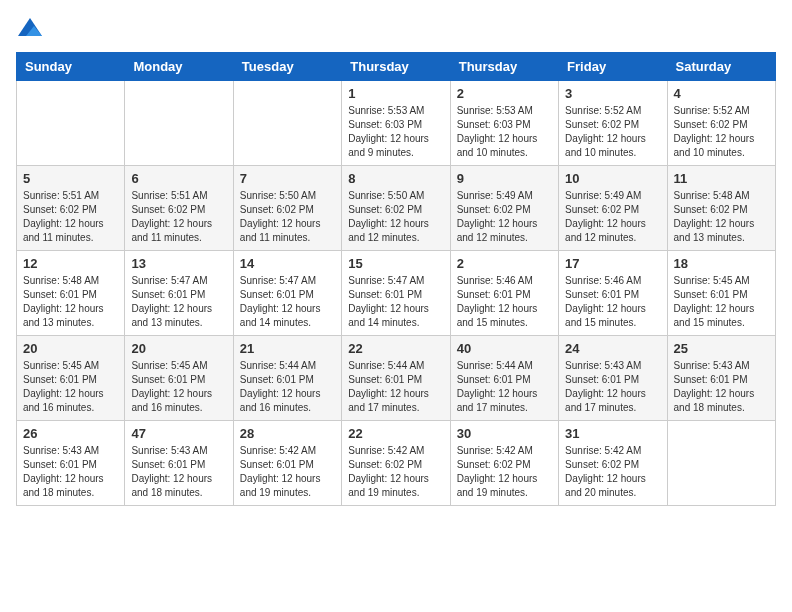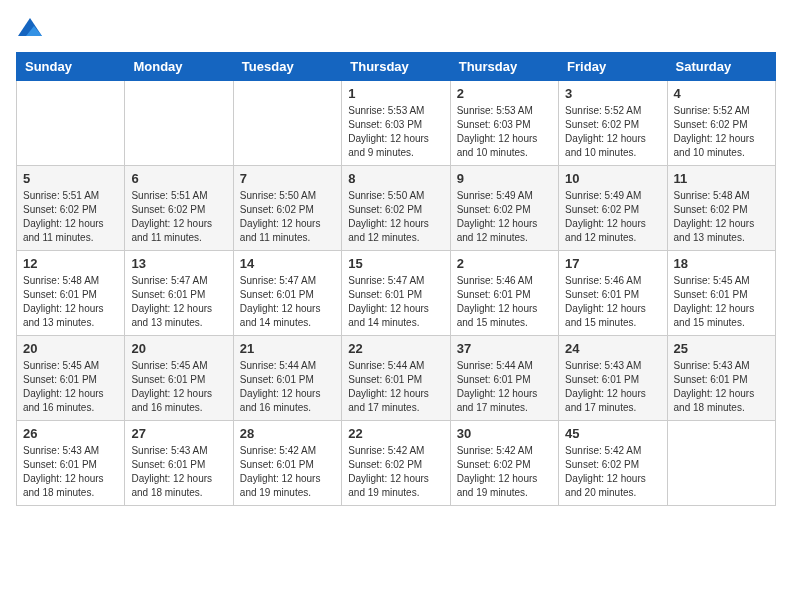--- a/index.html
+++ b/index.html
@@ -279,21 +279,21 @@
 and 16 minutes.</div>
         </td>
         <td>
           <div class="day-number">22</div>
           <div class="day-info" style="white-space: pre-line;">Sunrise: 5:44 AM
 Sunset: 6:01 PM
 Daylight: 12 hours
 and 17 minutes.</div>
         </td>
         <td>
-          <div class="day-number">37</div>
+          <div class="day-number">40</div>
           <div class="day-info" style="white-space: pre-line;">Sunrise: 5:44 AM
 Sunset: 6:01 PM
 Daylight: 12 hours
 and 17 minutes.</div>
         </td>
         <td>
           <div class="day-number">24</div>
           <div class="day-info" style="white-space: pre-line;">Sunrise: 5:43 AM
 Sunset: 6:01 PM
 Daylight: 12 hours
@@ -309,21 +309,21 @@
       </tr>
       <tr>
         <td>
           <div class="day-number">26</div>
           <div class="day-info" style="white-space: pre-line;">Sunrise: 5:43 AM
 Sunset: 6:01 PM
 Daylight: 12 hours
 and 18 minutes.</div>
         </td>
         <td>
-          <div class="day-number">27</div>
+          <div class="day-number">47</div>
           <div class="day-info" style="white-space: pre-line;">Sunrise: 5:43 AM
 Sunset: 6:01 PM
 Daylight: 12 hours
 and 18 minutes.</div>
         </td>
         <td>
           <div class="day-number">28</div>
           <div class="day-info" style="white-space: pre-line;">Sunrise: 5:42 AM
 Sunset: 6:01 PM
 Daylight: 12 hours
@@ -337,21 +337,21 @@
 and 19 minutes.</div>
         </td>
         <td>
           <div class="day-number">30</div>
           <div class="day-info" style="white-space: pre-line;">Sunrise: 5:42 AM
 Sunset: 6:02 PM
 Daylight: 12 hours
 and 19 minutes.</div>
         </td>
         <td>
-          <div class="day-number">45</div>
+          <div class="day-number">31</div>
           <div class="day-info" style="white-space: pre-line;">Sunrise: 5:42 AM
 Sunset: 6:02 PM
 Daylight: 12 hours
 and 20 minutes.</div>
         </td>
         <td class="empty-cell"></td>
       </tr>
     </tbody>
 </table>
 

